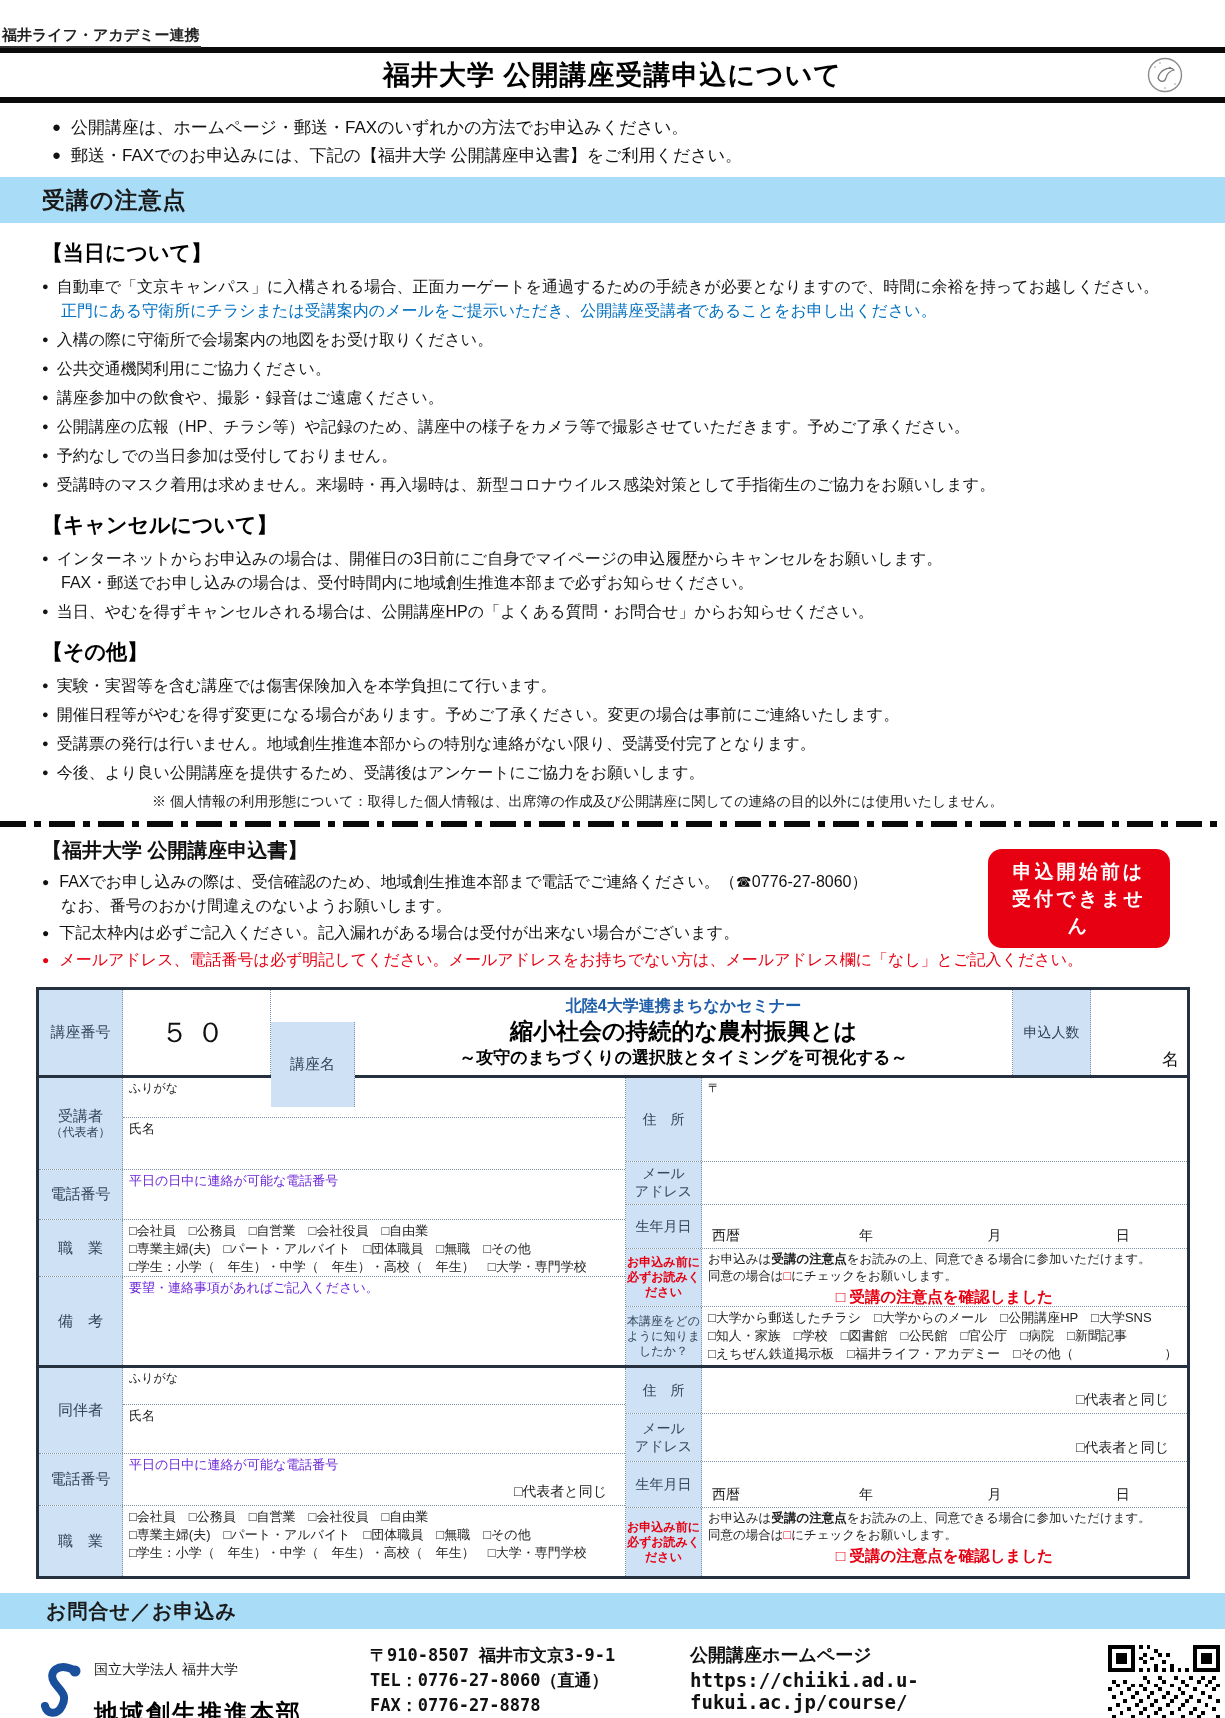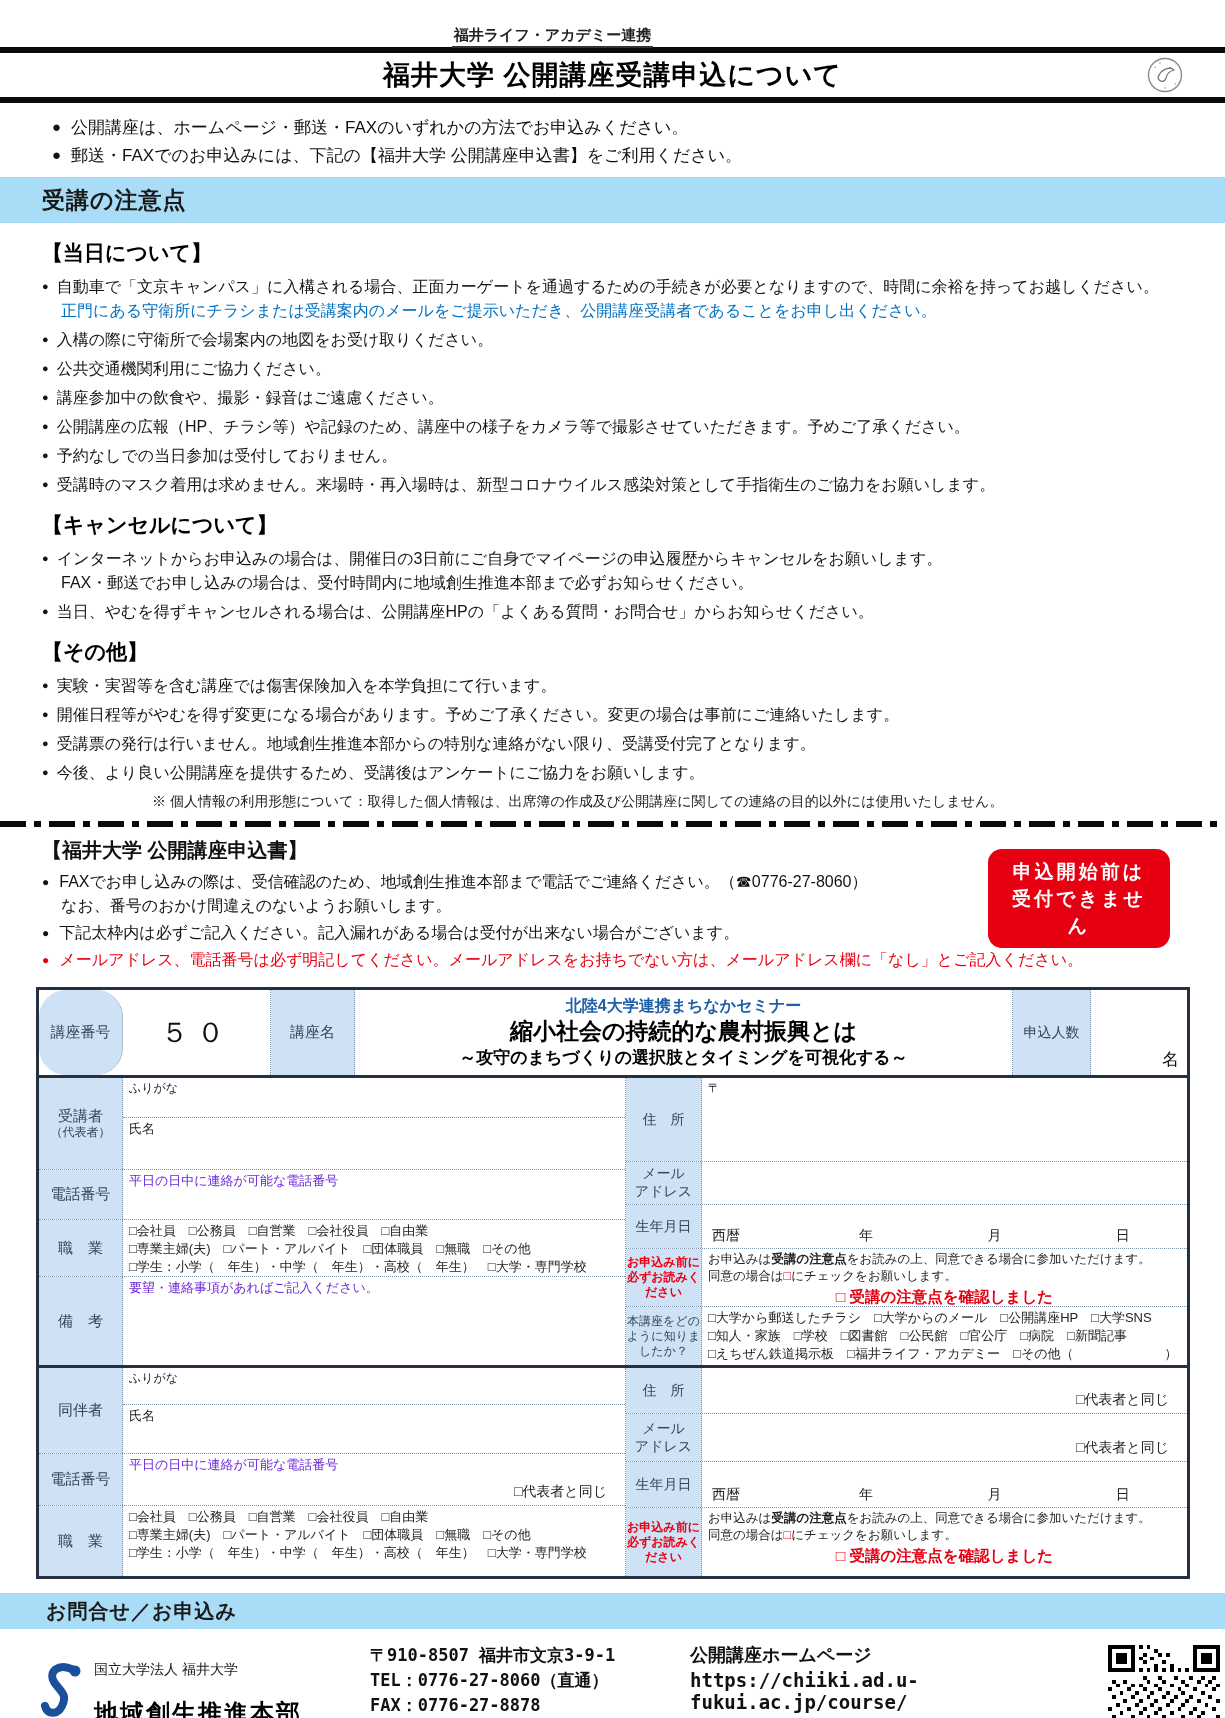--- a/index.html
+++ b/index.html
@@ -1,20 +1,20 @@
 <!DOCTYPE html>
 <html><head>
 <meta charset="utf-8">
 <style>
   * { box-sizing: border-box; margin: 0; padding: 0; }
   html,body { width:1225px; background:#fff; font-family:"Liberation Sans", sans-serif; color:#111; }
   body { height:1718px; overflow:hidden; position:relative; }
 
   
-  .affil-row { padding:26px 120px 2px 0; text-align:center; }
+  .affil-row { padding:26px 120px 2px 0; text-align:left; }
   .affil { font-size:15px; font-weight:bold; color:#222; border-bottom:2px solid #333; padding:0 2px 3px 2px; }
   .bar { height:6px; background:#0a0a0a; }
   .title-row { position:relative; height:44px; display:flex; align-items:center; justify-content:center; }
   .doc-title { font-size:27px; font-weight:bold; letter-spacing:1px; color:#000; }
   .stamp { position:absolute; right:40px; top:2px; }
 
   .intro { padding:10px 0 8px 52px; }
   .intro-item { font-size:17px; font-weight:500; line-height:27px; color:#111; }
   .bullet-big { display:inline-block; font-size:15px; margin-right:10px; vertical-align:1px; }
 
@@ -42,23 +42,23 @@
     border-radius:14px; text-align:center; font-size:19px; font-weight:bold; letter-spacing:3px;
     padding:9px 16px; line-height:27px; }
 
   
   .ftable { width:1154px; margin:6px 0 0 36px; border:3px solid #25313f; background:#fff; }
   .fhead { display:flex; height:88px; border-bottom:3px solid #25313f; }
   .lab { background:#cfe1f4; color:#33475b; display:flex; align-items:center; justify-content:center;
          flex-direction:column; font-size:15px; text-align:center; line-height:1.25; }
   .vd { border-right:1px dotted #7d93ab; }
   .fhead > div { height:100%; }
-  .c-no { width:84px;border-radius:27px; }
+  .c-no { width:84px; }
   .c-noval { width:148px; display:flex; align-items:center; justify-content:center; font-size:28px; letter-spacing:8px; font-weight:500; }
-  .c-name { width:84px; }
+  .c-name { width:84px;margin-top:32px; }
   .c-title { width:658px; display:flex; flex-direction:column; align-items:center; justify-content:center; line-height:1.3; }
   .c-cnt { width:78px; font-size:14px; }
   .c-unit { width:96px; position:relative; }
   .series { color:#1f5ea8; font-size:16px; font-weight:bold; }
   .ctitle { font-size:23px; font-weight:bold; color:#000; }
   .csub { font-size:17px; font-weight:bold; color:#000; }
   .unit { position:absolute; right:8px; bottom:4px; font-size:17px; }
 
   .fsec { display:flex; }
   .fsec.s1 { height:290px; border-bottom:3px solid #25313f; }

